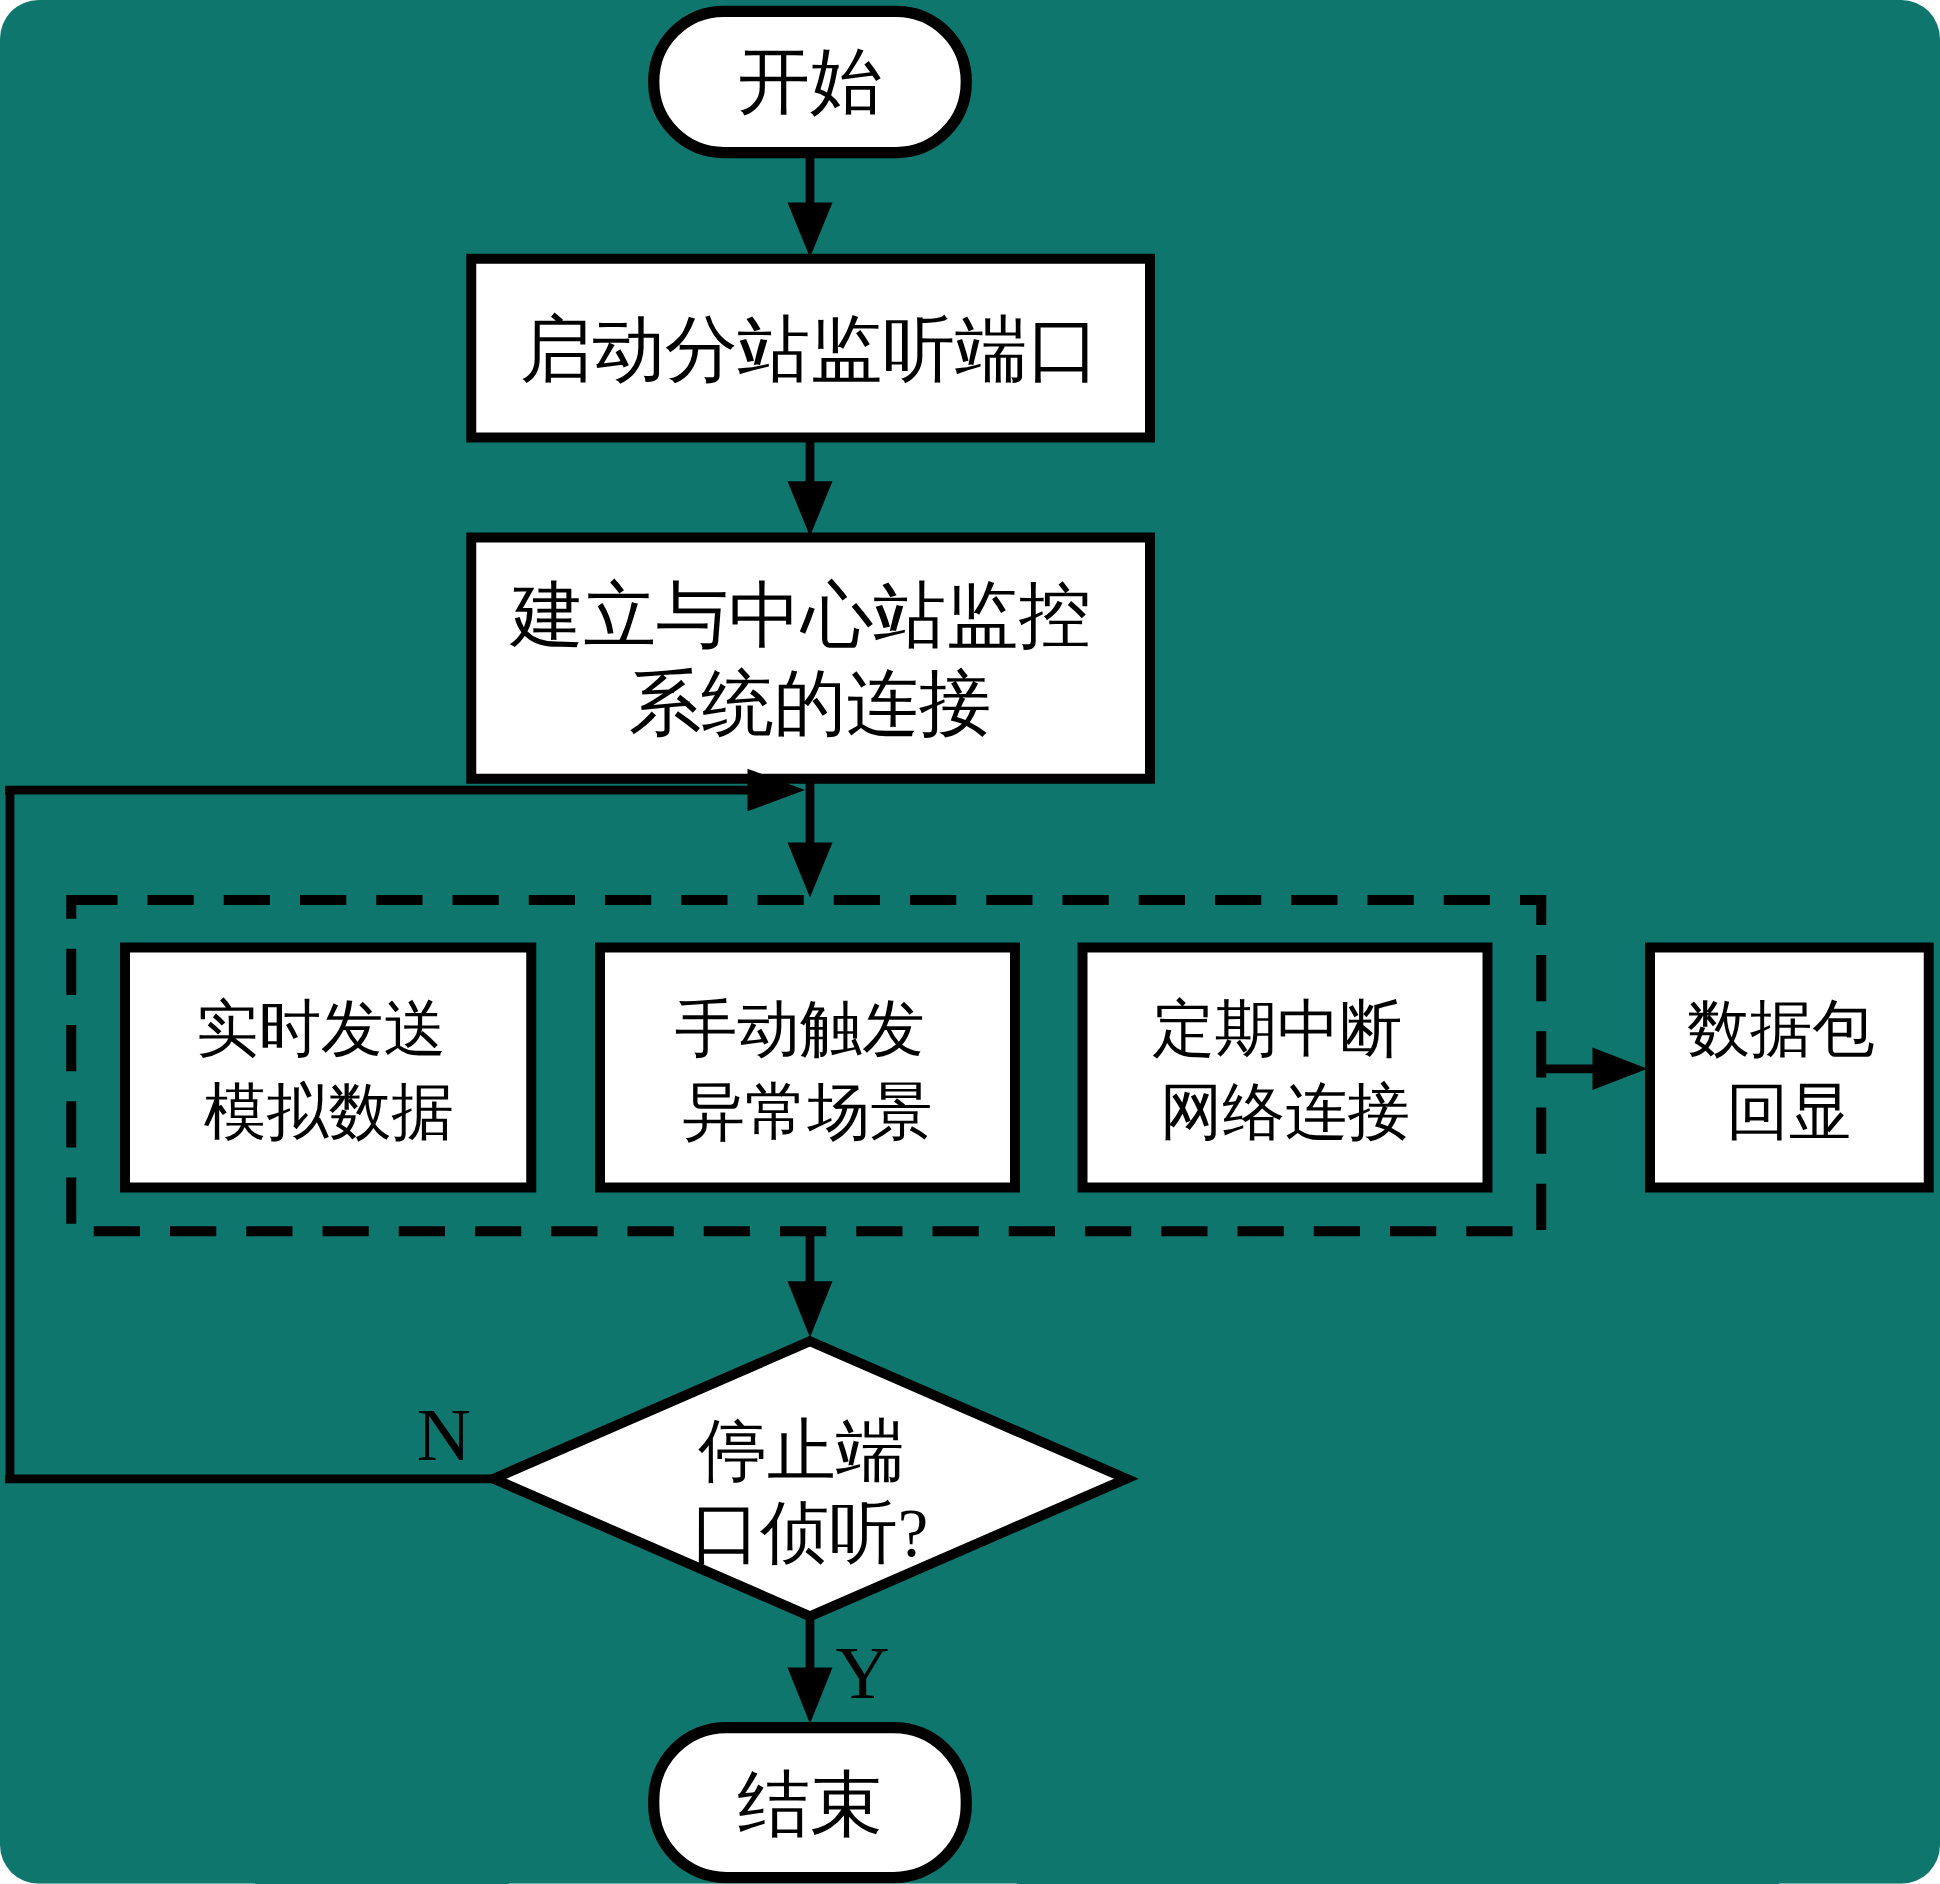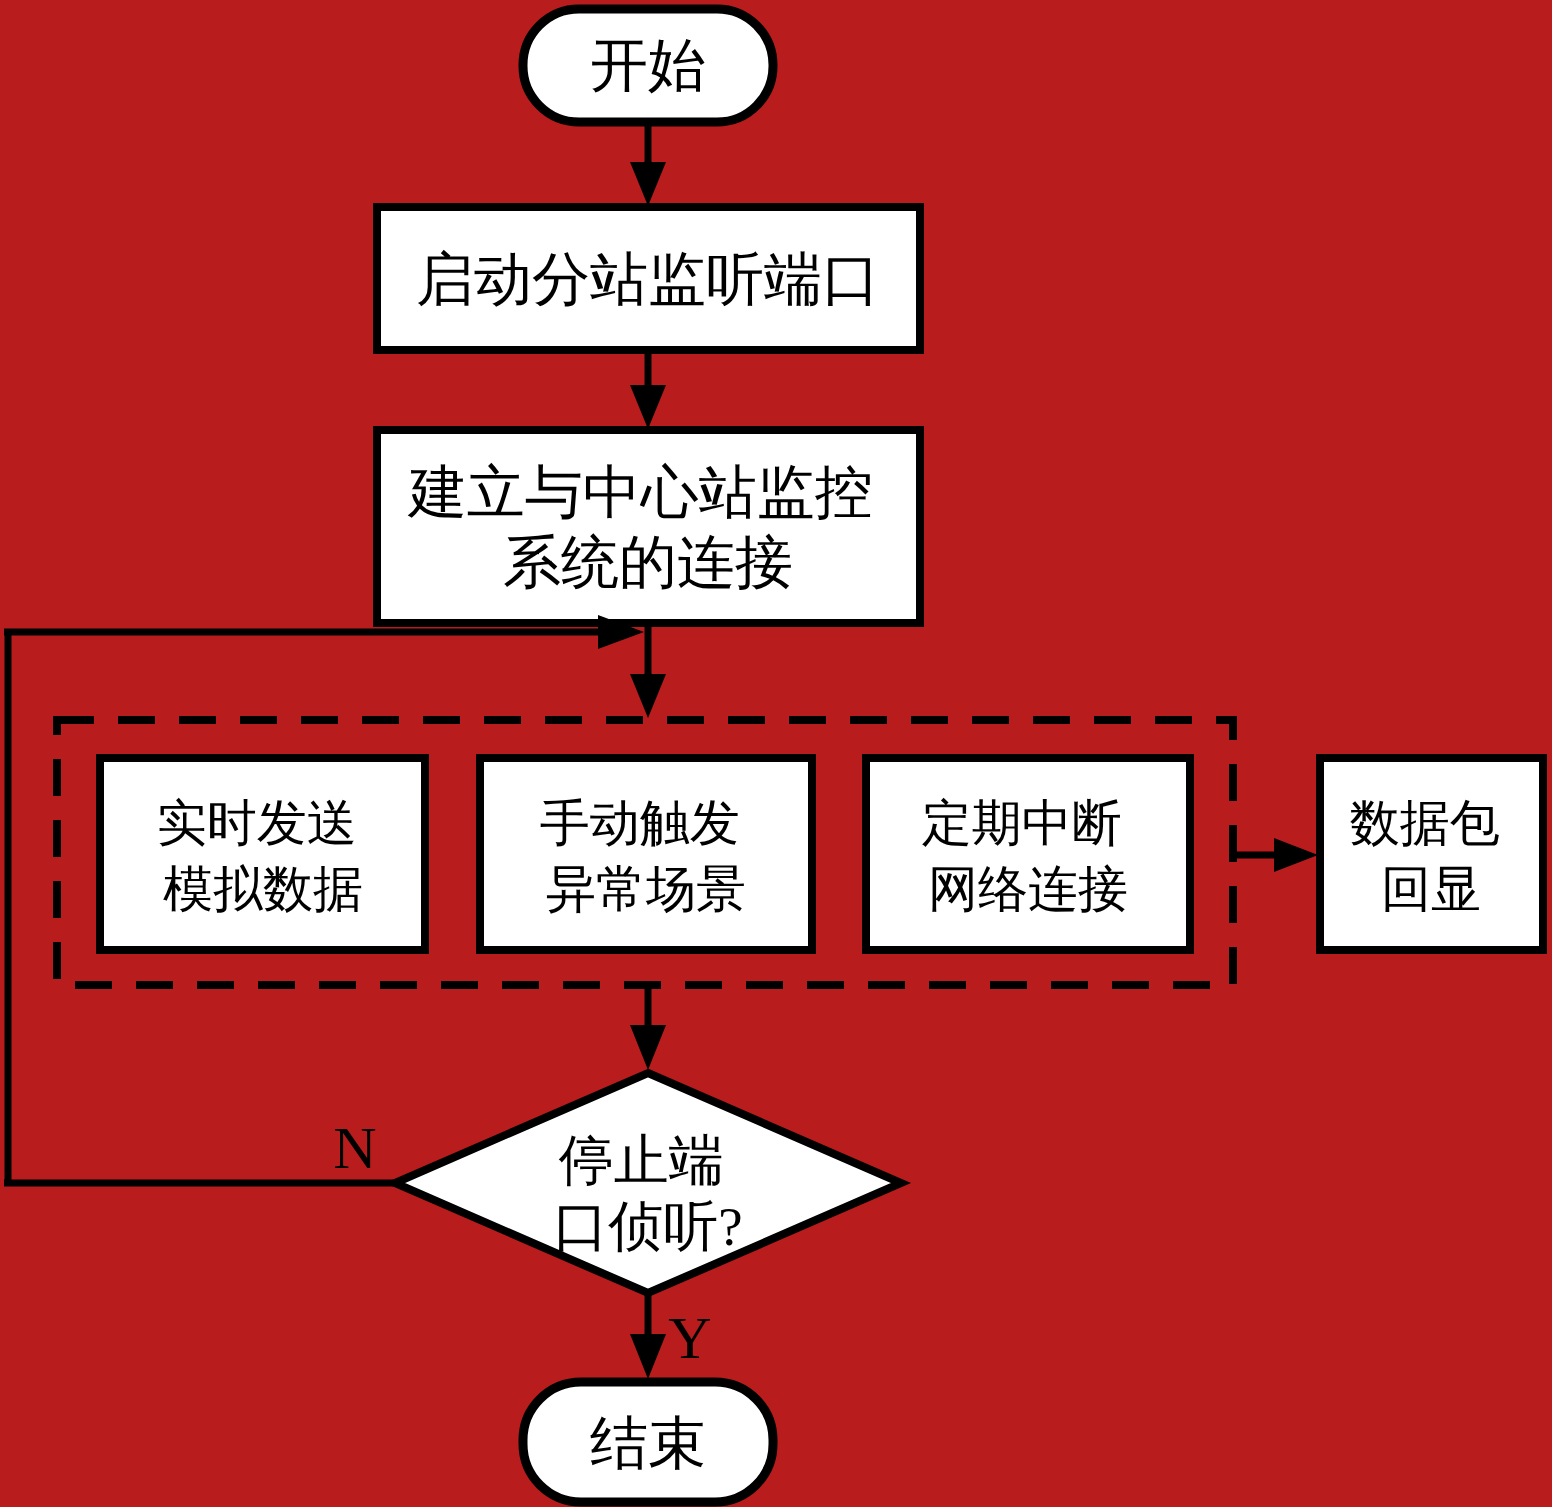--- a/index.html
+++ b/index.html
@@ -4,21 +4,22 @@
 <style>
   html, body {
     margin: 0;
     padding: 0;
     background: #ffffff;
   }
   .stage {
     width: 1552px;
     height: 1507px;
     position: relative;
-    background: #b91c1c;
+    background: #0f766e;
+    border-radius: 31px;
   }
   svg {
     display: block;
     font-family: "Liberation Serif", "DejaVu Serif", serif;
   }
   .shape {
     fill: #ffffff;
     stroke: #000000;
   }
   .thick { stroke-width: 9; }

